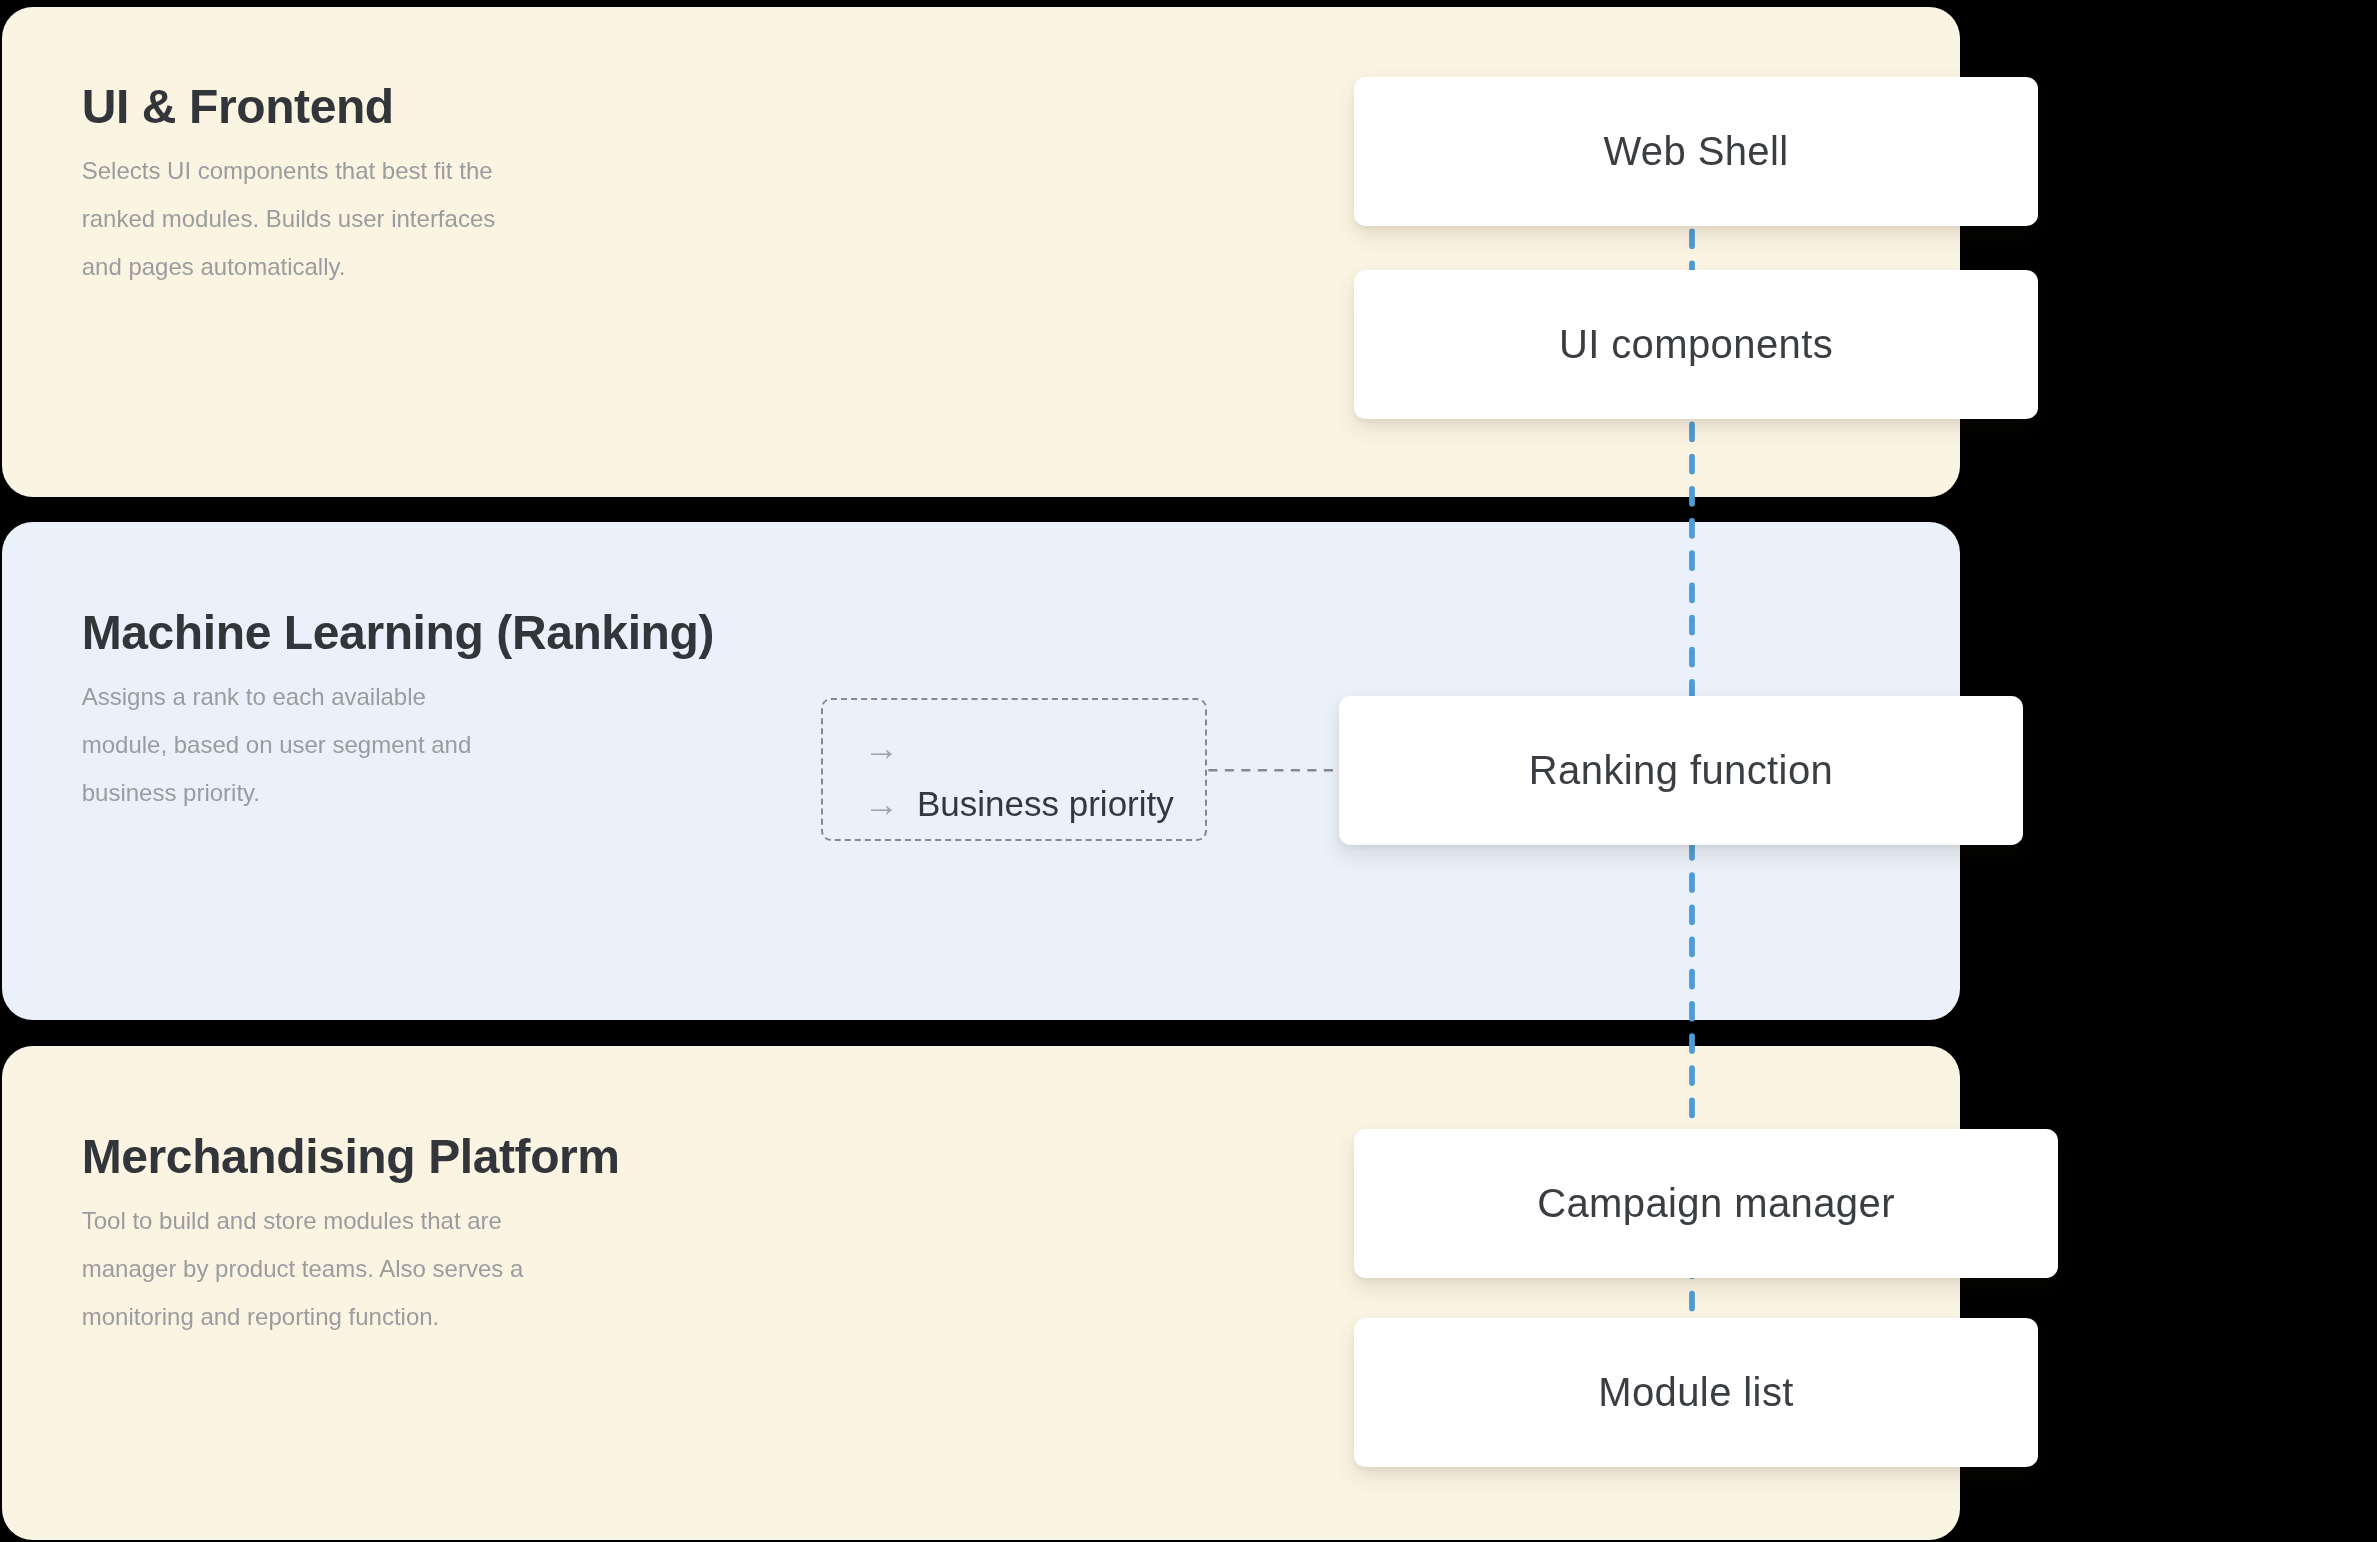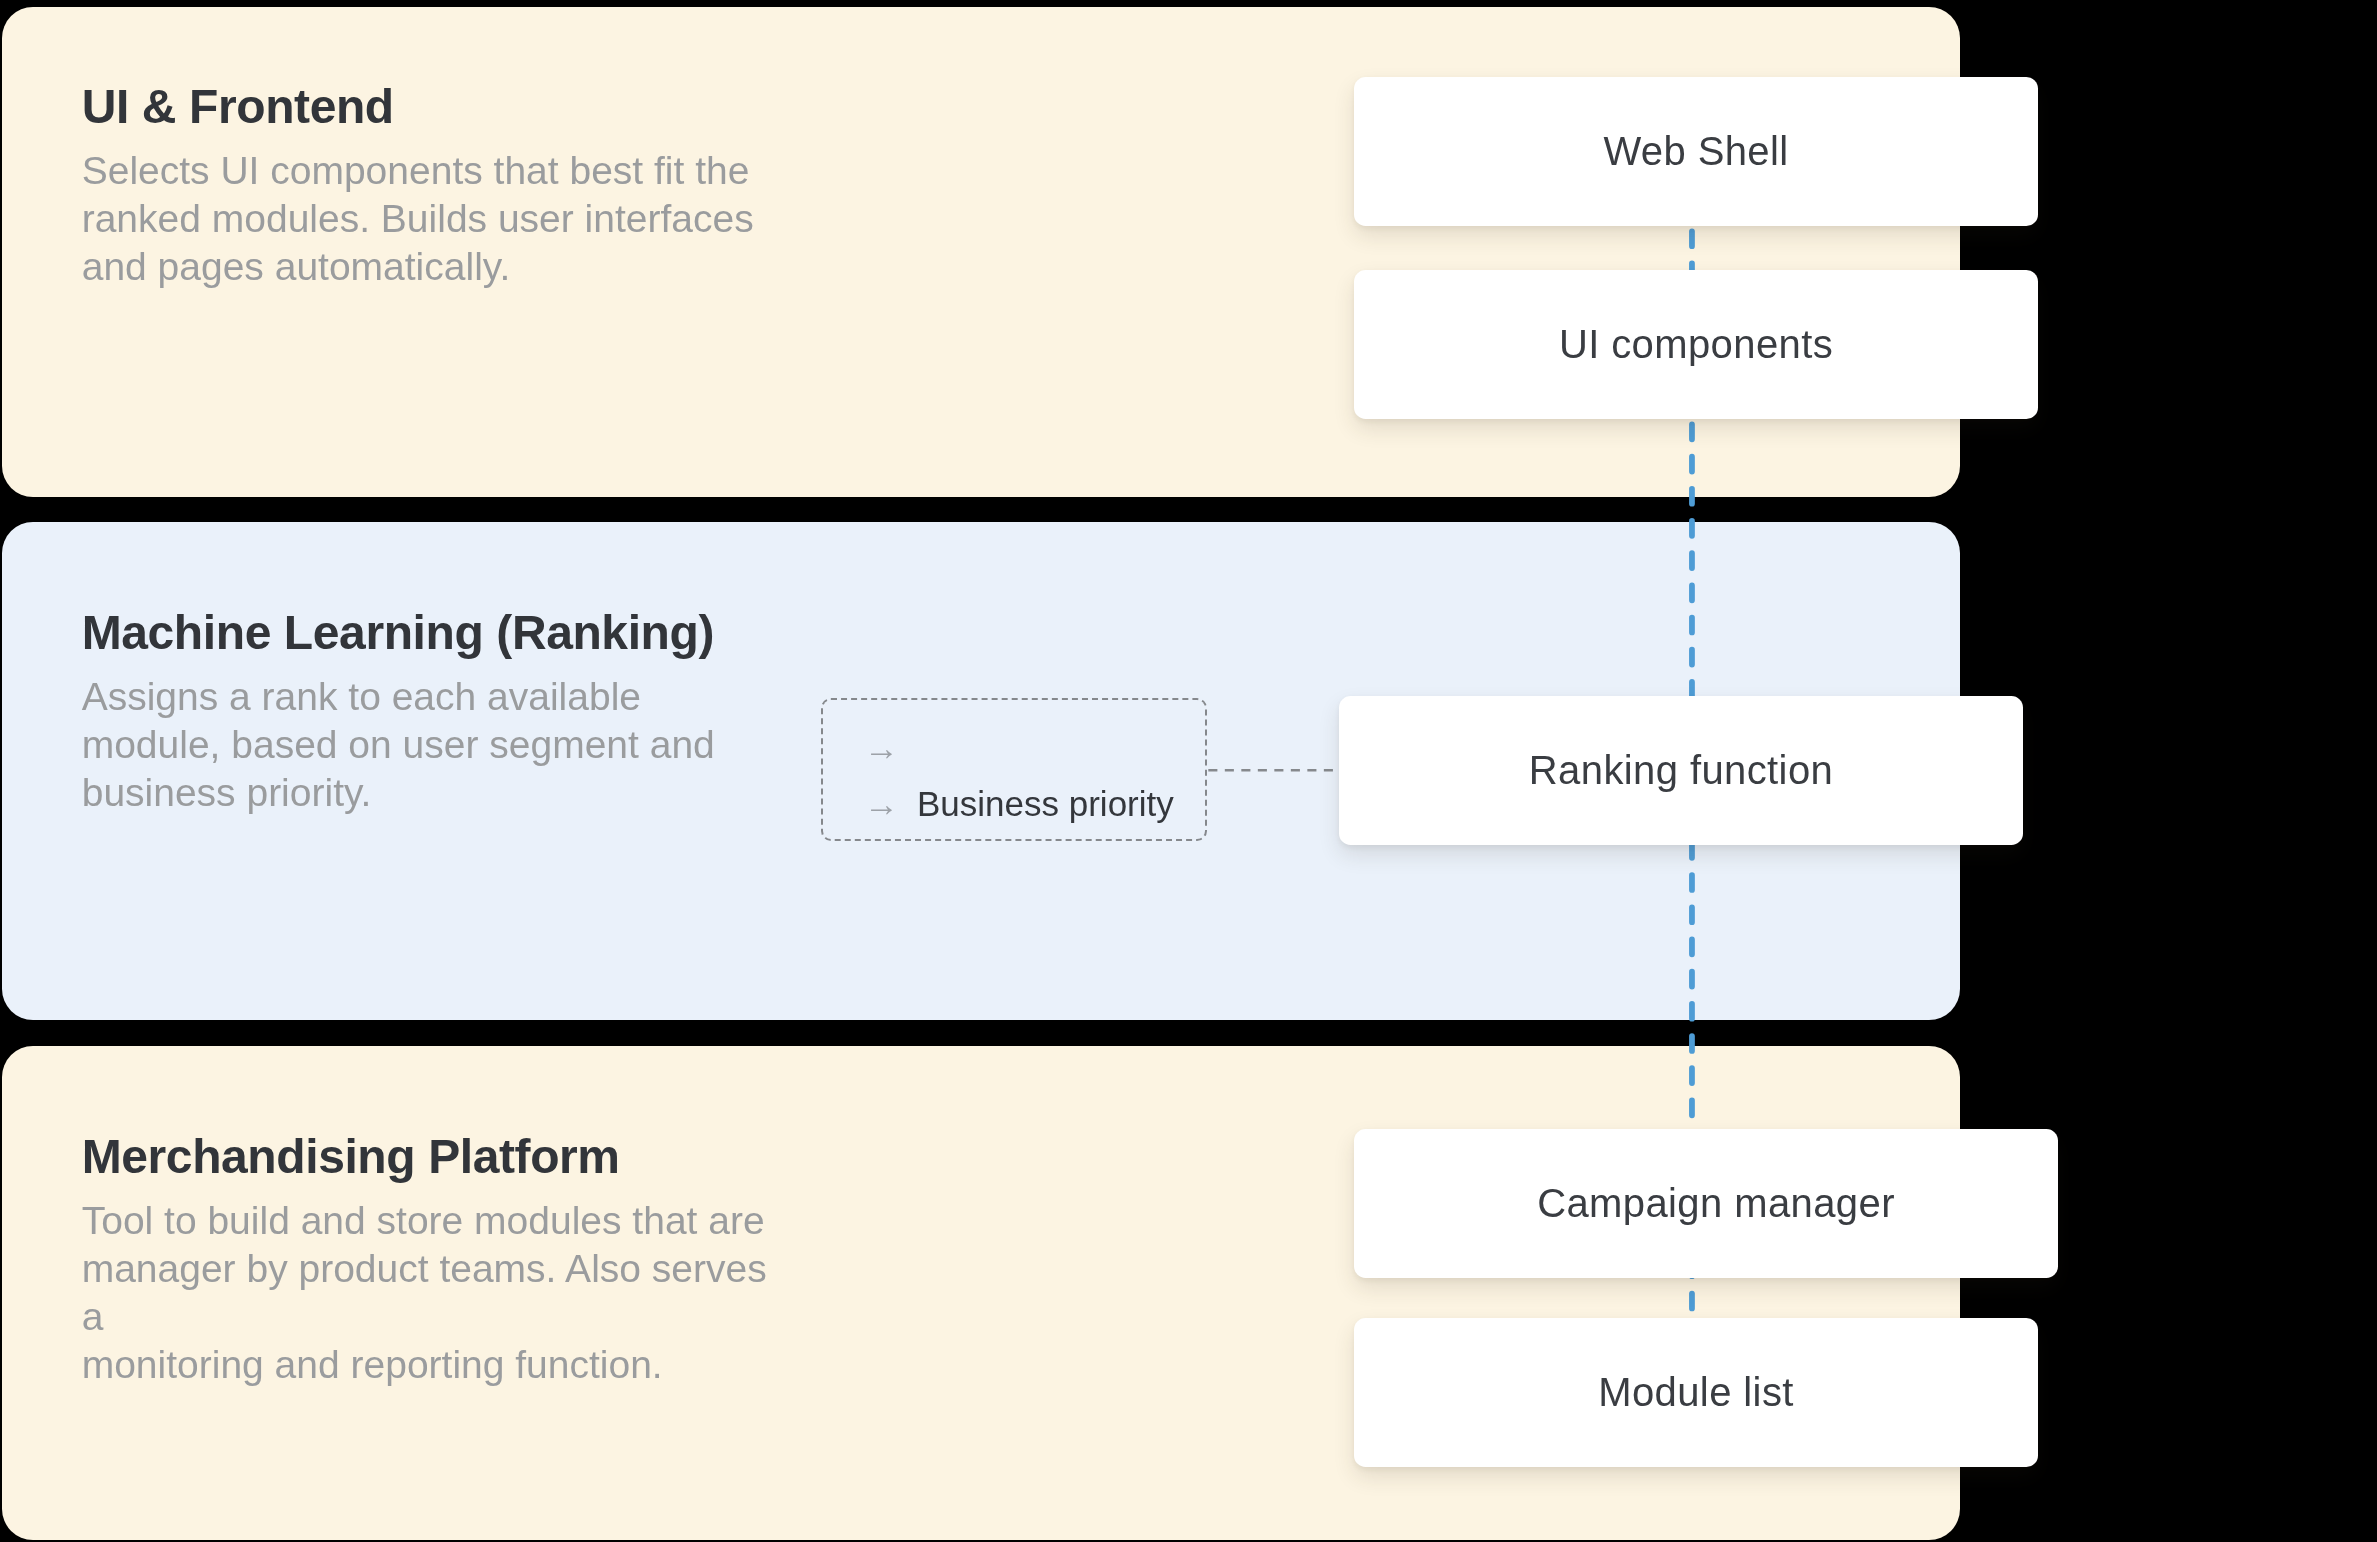--- a/index.html
+++ b/index.html
@@ -34,21 +34,21 @@
   .section-title {
     margin: 0;
     font-size: 48px;
     line-height: 54px;
     font-weight: 700;
     letter-spacing: -0.4px;
     color: #32353A;
   }
   .section-desc {
     margin: 13.2px 0 0 0;
-    font-size: 39px;
+    font-size: 24px;
     line-height: 48px;
     font-weight: 400;
     color: #9A9C9E;
     white-space: pre-line;
   }
 
   
   .connectors {
     position: absolute;
     left: 0; top: 0;

